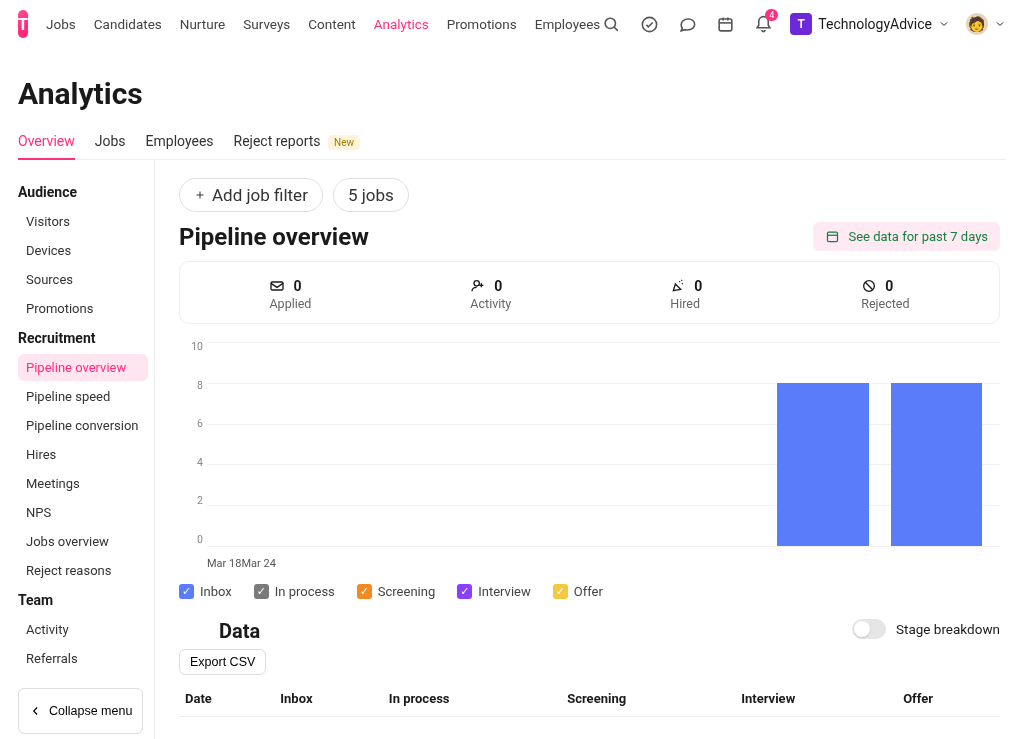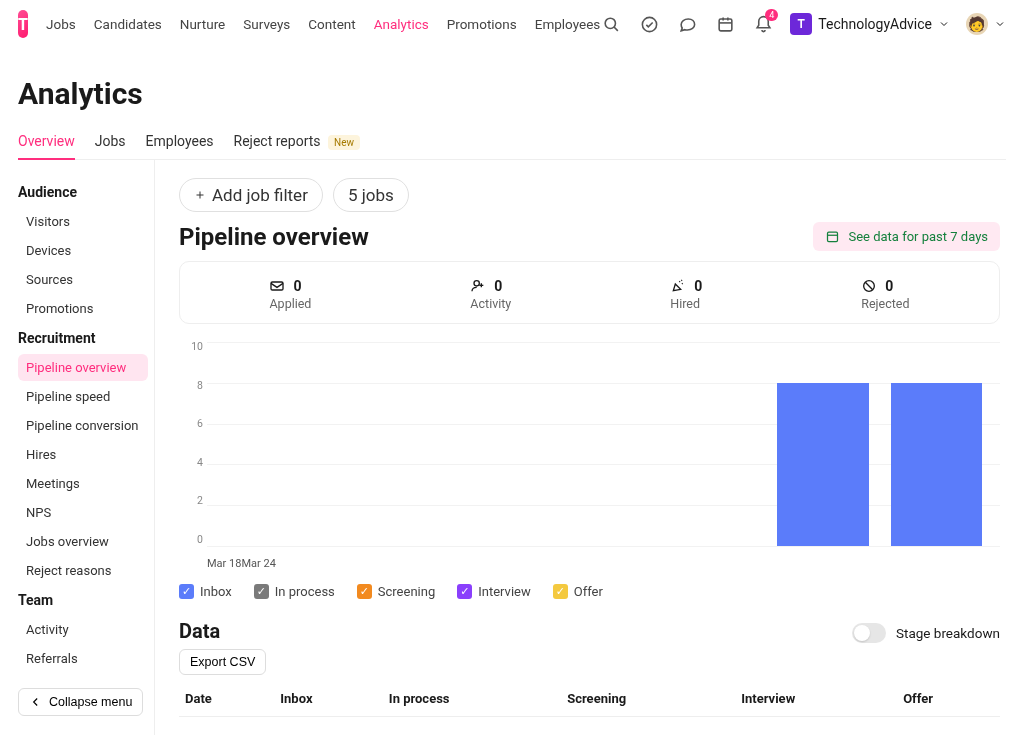--- a/index.html
+++ b/index.html
@@ -27,21 +27,21 @@
   .tab.active { color:#ff2e7e; }
   .tab.active::after { content:''; position:absolute; left:0; right:0; bottom:-1px; height:2px; background:#ff2e7e;}
   .tab-badge { background:#fdf4dc; color:#a67a00; font-size:10px; padding:2px 6px; border-radius:4px; margin-left:4px;}
   
   
   .columns { display:flex; }
   .sidebar { width:155px; border-right:1px solid #eee; padding:16px 6px 16px 18px;}
   .side-group-title { font-weight:700; font-size:14px; margin:8px 0 8px;}
   .side-item { font-size:13px; color:#333; padding:6px 8px; border-radius:6px; cursor:pointer; margin-bottom:2px;}
   .side-item.active { background:#ffe5f0; color:#ff2e7e;}
-  .collapse-btn { display:flex; align-items:flex-start; gap:6px; border:1px solid #ddd; border-radius:6px; padding:6px 10px; font-size:12.5px; cursor:pointer; margin-top:16px; background:#fff;}
+  .collapse-btn { display:flex; align-items:flex-start; gap:6px; border:1px solid #ddd; border-radius:6px; padding:15px 10px; font-size:12.5px; cursor:pointer; margin-top:16px; background:#fff;}
   
   .main { flex:1; padding:18px 24px; }
   .filter-row { display:flex; gap:10px; margin-bottom:10px;}
   .pill-btn { border:1px solid #e0e0e0; border-radius:18px; padding:6px 14px; font-size:17px; cursor:pointer; background:#fff; display:flex; align-items:center; gap:6px; color:#333;}
   
   .section-head { display:flex; align-items:center; justify-content:space-between; margin-bottom:10px;}
   .section-title { font-size:24px; font-weight:700;}
   .date-pill { background:#ffe9f2; color:#15803d; border-radius:6px; padding:7px 12px; font-size:13px; display:flex; align-items:center; gap:8px; cursor:pointer;}
   
   .stat-card { border:1px solid #eee; border-radius:10px; padding:16px 10px 12px; display:flex; justify-content:space-around; margin-bottom:16px;}
@@ -56,21 +56,21 @@
   .chart-grid { position:absolute; left:28px; right:0; top:2px; bottom:24px; }
   .chart-grid .gline { position:absolute; left:0; right:0; border-top:1px solid #f2f2f2;}
   .chart-bars { position:absolute; left:28px; right:0; bottom:24px; top:2px;}
   .bar { position:absolute; bottom:0; background:#5b7cfa; width:11.5%;}
   .chart-x { position:absolute; left:28px; right:0; bottom:0; display:flex; font-size:11px; color:#555; padding-top:6px;}
   
   .legend { display:flex; gap:22px; margin:14px 0 20px; font-size:13px; color:#444; align-items:center;}
   .legend-item { display:flex; align-items:center; gap:6px; cursor:pointer;}
   .ck { width:15px;height:15px;border-radius:3px;display:flex;align-items:center;justify-content:center;color:#fff;font-size:11px;}
   
-  .data-head { display:flex; align-items:flex-end; justify-content:space-between; margin-bottom:6px;}
+  .data-head { display:flex; align-items:flex-start; justify-content:space-between; margin-bottom:6px;margin-left:40px;}
   .data-title { font-size:20px; font-weight:700;}
   .toggle-wrap { display:flex; align-items:center; gap:10px; font-size:13.5px;}
   .toggle { width:34px;height:20px;background:#e6e6e6;border-radius:10px;position:relative;cursor:pointer;}
   .toggle::after { content:''; position:absolute; left:2px;top:2px;width:16px;height:16px;background:#fff;border-radius:50%; box-shadow:0 1px 2px rgba(0,0,0,.15);}
   .export-row { display:flex; justify-content:flex-start; margin-bottom:6px;}
   .export-btn { border:1px solid #ddd; border-radius:6px; padding:5px 10px; font-size:12.5px; background:#fff; cursor:pointer;}
   
   table { width:100%; border-collapse:collapse; font-size:13px;}
   th { text-align:left; font-weight:700; padding:10px 6px; border-bottom:1px solid #eee; }
   

